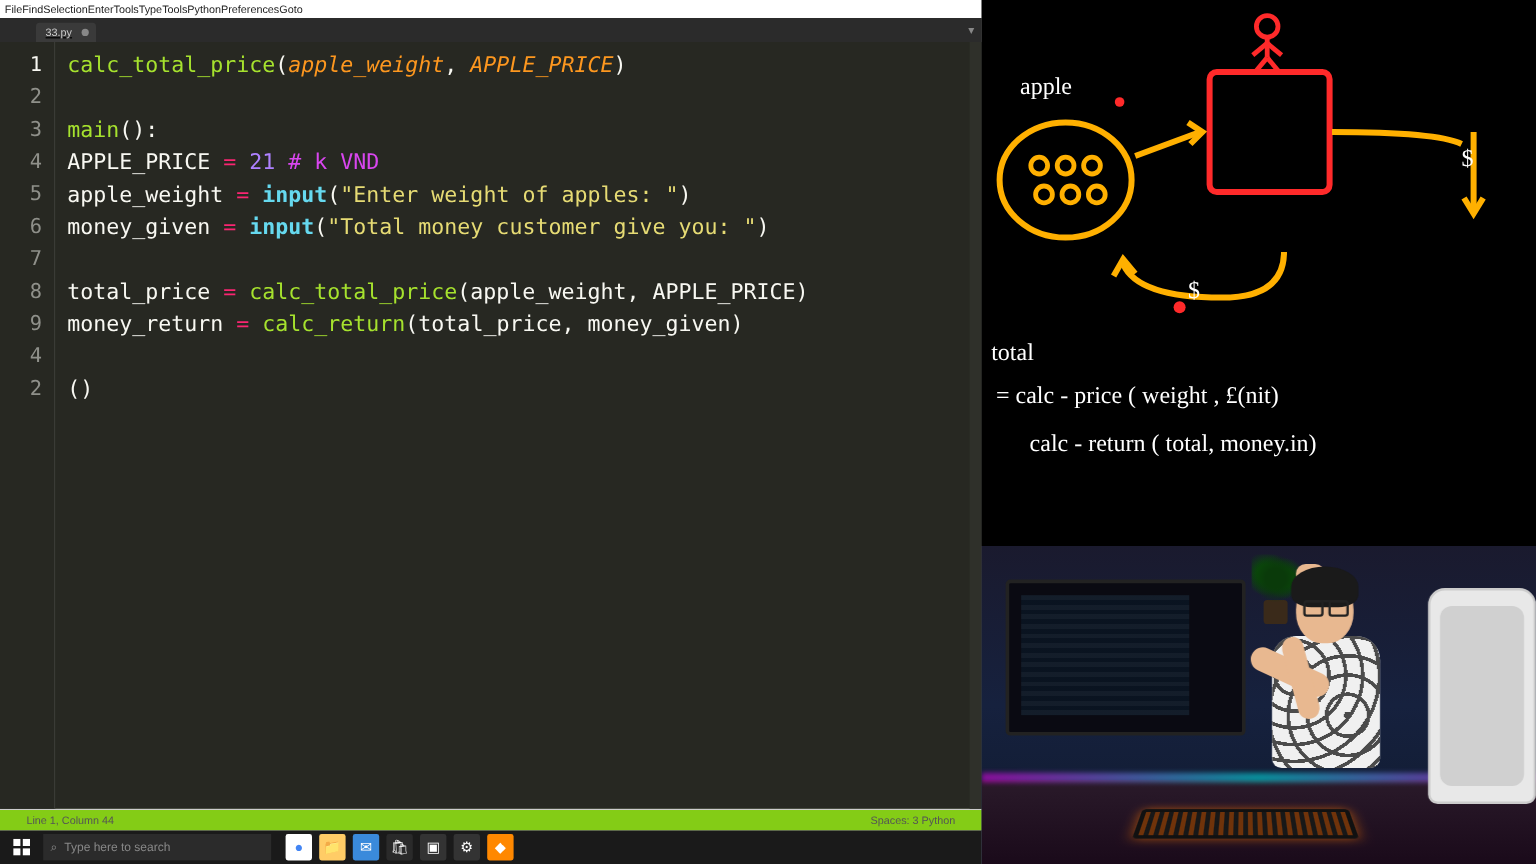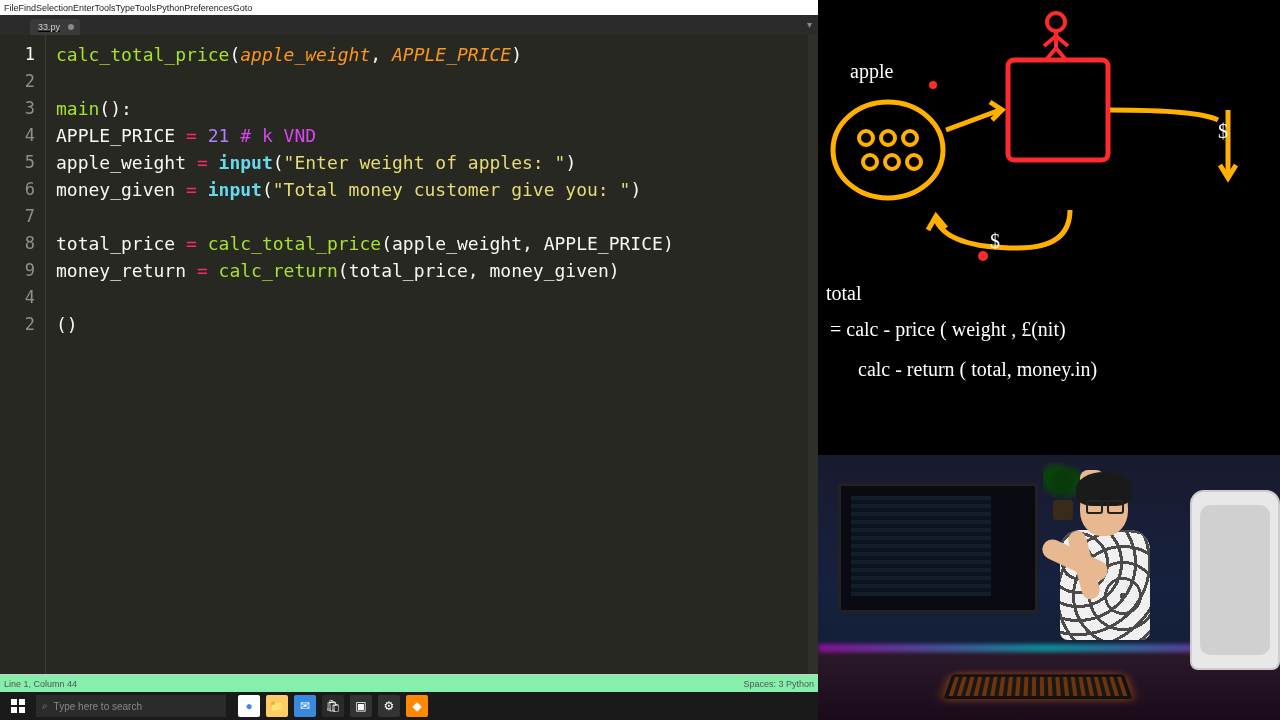--- a/index.html
+++ b/index.html
@@ -30,21 +30,21 @@
 .minimap { width:10px; background:#2f302a; }
 .kw { color:#66d9ef;font-weight:bold; }
 .fn { color:#a6e22e; }
 .param { color:#fd971f; font-style:italic; }
 .str { color:#e6db74; }
 .num { color:#ae81ff; }
 .cm { color:#d946ef; }
 .op { color:#f92672; }
 .pn { color:#f8f8f2; }
 
-.status-bar { height:18px; background:#86efac; border-top:1px solid #ccc; font-size:9px; color:#555; display:flex; align-items:center; padding:0 4px; justify-content:space-between; }
+.status-bar { height:18px; background:#84cc16; border-top:1px solid #ccc; font-size:9px; color:#555; display:flex; align-items:center; padding:0 22px; justify-content:space-between; }
 
 
 .taskbar { height:28px; background:#1a1a1a; display:flex; align-items:center; padding:0 4px; gap:4px; }
 .start { width:28px; height:22px; display:flex; align-items:center; justify-content:center; color:#fff; font-size:12px; }
 .search-box { width:190px; height:22px; background:#2b2b2b; display:flex; align-items:center; padding:0 6px; color:#888; font-size:10px; gap:6px; }
 .tray { display:flex; gap:6px; margin-left:8px; }
 .tray-icon { width:22px; height:22px; display:flex; align-items:center; justify-content:center; font-size:12px; border-radius:2px; }
 
 
 .wb-svg { position:absolute; inset:0; }

